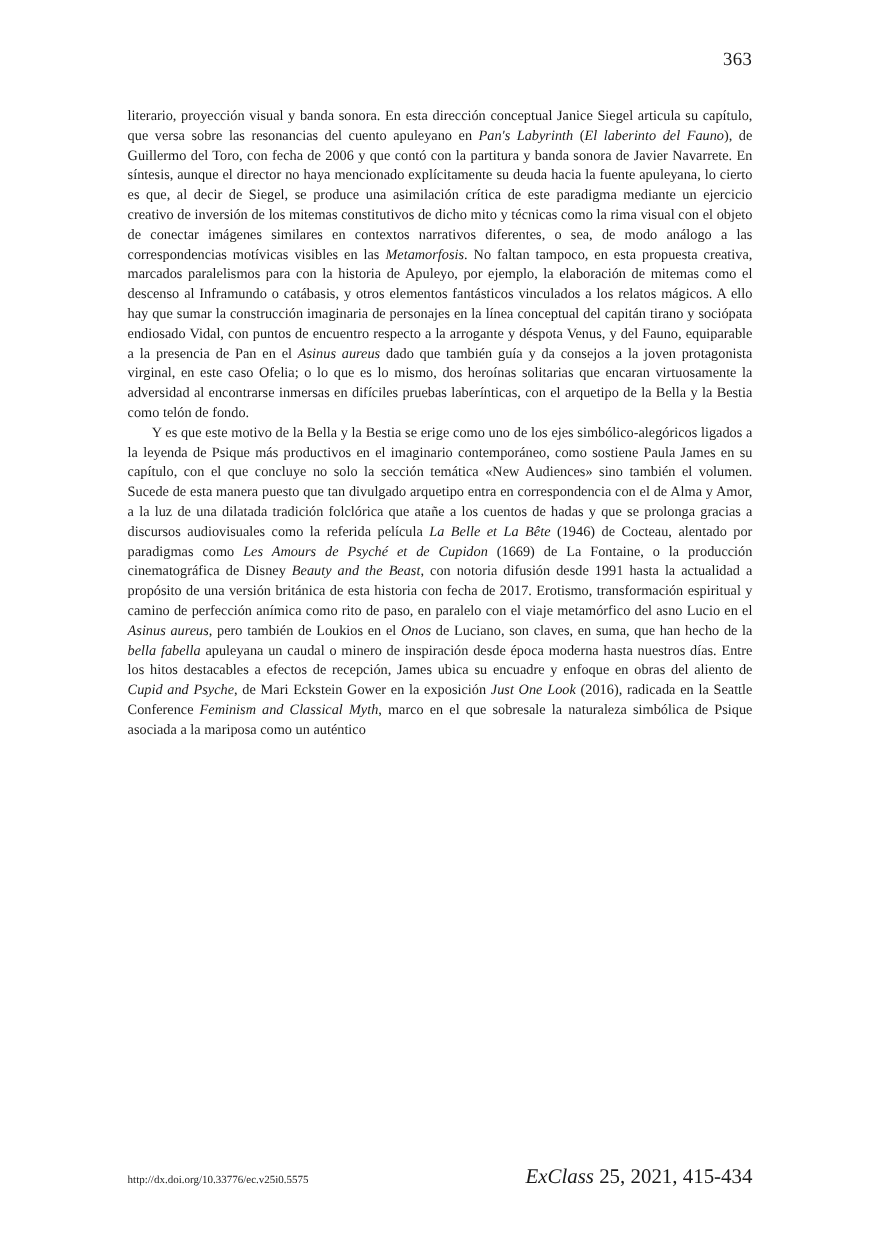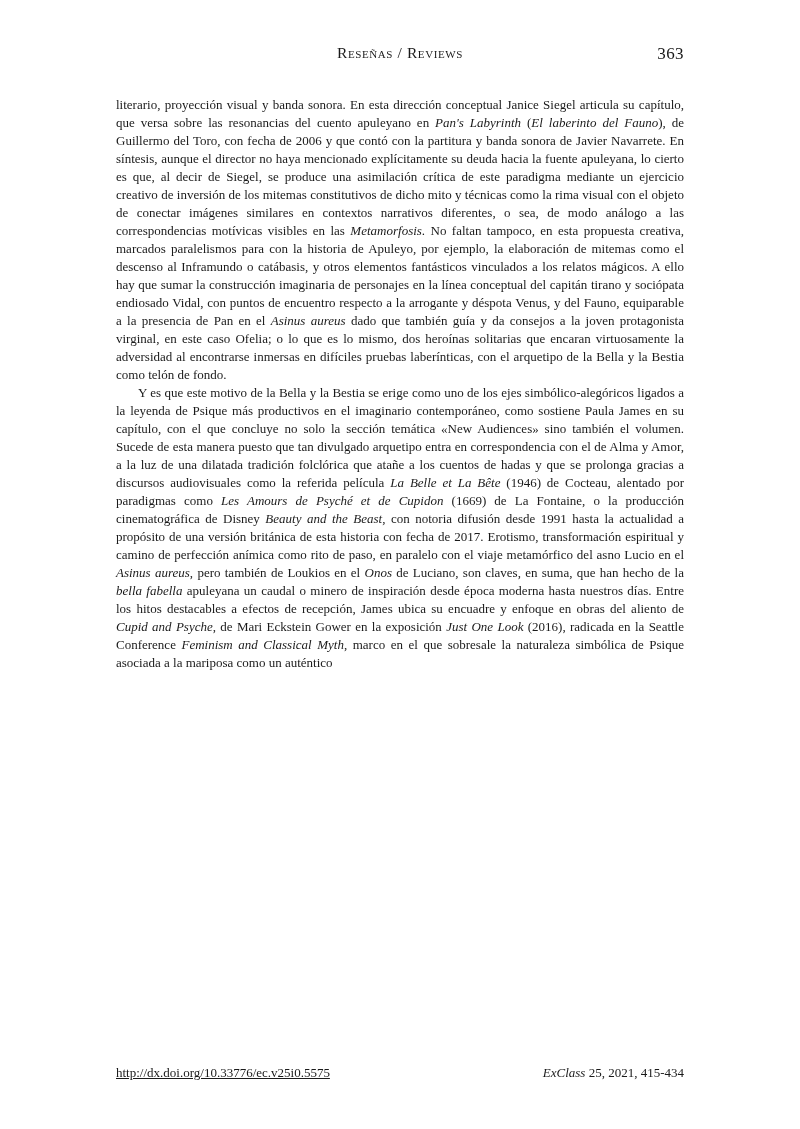--- a/index.html
+++ b/index.html
@@ -65,38 +65,36 @@
     position: absolute;
     bottom: 48px;
     left: 116px;
     width: 568px;
     font-size: 13.4px;
     display: flex;
     justify-content: space-between;
     align-items: baseline;
   }
   .footer-left {
-    font-size: 13px;
-    text-decoration: underline;
+    font-size: 10px;
   }
   .footer-right {
-    font-size: 13px;
+    font-size: 19px;
   }
   .footer-right em {
     font-style: italic;
   }
   i { font-style: italic; }
 </style>
 </head>
 <body>
 
 <div class="page">
 
   <div class="running-head">
-    <div class="running-head-title">Reseñas / Reviews</div>
     <div class="folio">363</div>
   </div>
 
   <div class="body-text">
     <p><span>literario, proyección visual y banda sonora. En esta dirección conceptual Janice Siegel articula su capítulo, que versa sobre las resonancias del cuento apuleyano en </span><i>Pan's Labyrinth</i><span> (</span><i>El laberinto del Fauno</i><span>), de Guillermo del Toro, con fecha de 2006 y que contó con la partitura y banda sonora de Javier Navarrete. En síntesis, aunque el director no haya mencionado explícitamente su deuda hacia la fuente apuleyana, lo cierto es que, al decir de Siegel, se produce una asimilación crítica de este paradigma mediante un ejercicio creativo de inversión de los mitemas constitutivos de dicho mito y técnicas como la rima visual con el objeto de conectar imágenes similares en contextos narrativos diferentes, o sea, de modo análogo a las correspondencias motívicas visibles en las </span><i>Metamorfosis</i><span>. No faltan tampoco, en esta propuesta creativa, marcados paralelismos para con la historia de Apuleyo, por ejemplo, la elaboración de mitemas como el descenso al Inframundo o catábasis, y otros elementos fantásticos vinculados a los relatos mágicos. A ello hay que sumar la construcción imaginaria de personajes en la línea conceptual del capitán tirano y sociópata endiosado Vidal, con puntos de encuentro respecto a la arrogante y déspota Venus, y del Fauno, equiparable a la presencia de Pan en el </span><i>Asinus aureus</i><span> dado que también guía y da consejos a la joven protagonista virginal, en este caso Ofelia; o lo que es lo mismo, dos heroínas solitarias que encaran virtuosamente la adversidad al encontrarse inmersas en difíciles pruebas laberínticas, con el arquetipo de la Bella y la Bestia como telón de fondo.</span></p>
 
     <p class="indent"><span>Y es que este motivo de la Bella y la Bestia se erige como uno de los ejes simbólico-alegóricos ligados a la leyenda de Psique más productivos en el imaginario contemporáneo, como sostiene Paula James en su capítulo, con el que concluye no solo la sección temática «New Audiences» sino también el volumen. Sucede de esta manera puesto que tan divulgado arquetipo entra en correspondencia con el de Alma y Amor, a la luz de una dilatada tradición folclórica que atañe a los cuentos de hadas y que se prolonga gracias a discursos audiovisuales como la referida película </span><i>La Belle et La Bête</i><span> (1946) de Cocteau, alentado por paradigmas como </span><i>Les Amours de Psyché et de Cupidon</i><span> (1669) de La Fontaine, o la producción cinematográfica de Disney </span><i>Beauty and the Beast</i><span>, con notoria difusión desde 1991 hasta la actualidad a propósito de una versión británica de esta historia con fecha de 2017. Erotismo, transformación espiritual y camino de perfección anímica como rito de paso, en paralelo con el viaje metamórfico del asno Lucio en el </span><i>Asinus aureus</i><span>, pero también de Loukios en el </span><i>Onos</i><span> de Luciano, son claves, en suma, que han hecho de la </span><i>bella fabella</i><span> apuleyana un caudal o minero de inspiración desde época moderna hasta nuestros días. Entre los hitos destacables a efectos de recepción, James ubica su encuadre y enfoque en obras del aliento de </span><i>Cupid and Psyche</i><span>, de Mari Eckstein Gower en la exposición </span><i>Just One Look</i><span> (2016), radicada en la Seattle Conference </span><i>Feminism and Classical Myth</i><span>, marco en el que sobresale la naturaleza simbólica de Psique asociada a la mariposa como un auténtico</span></p>
   </div>
 
   <div class="footer">

